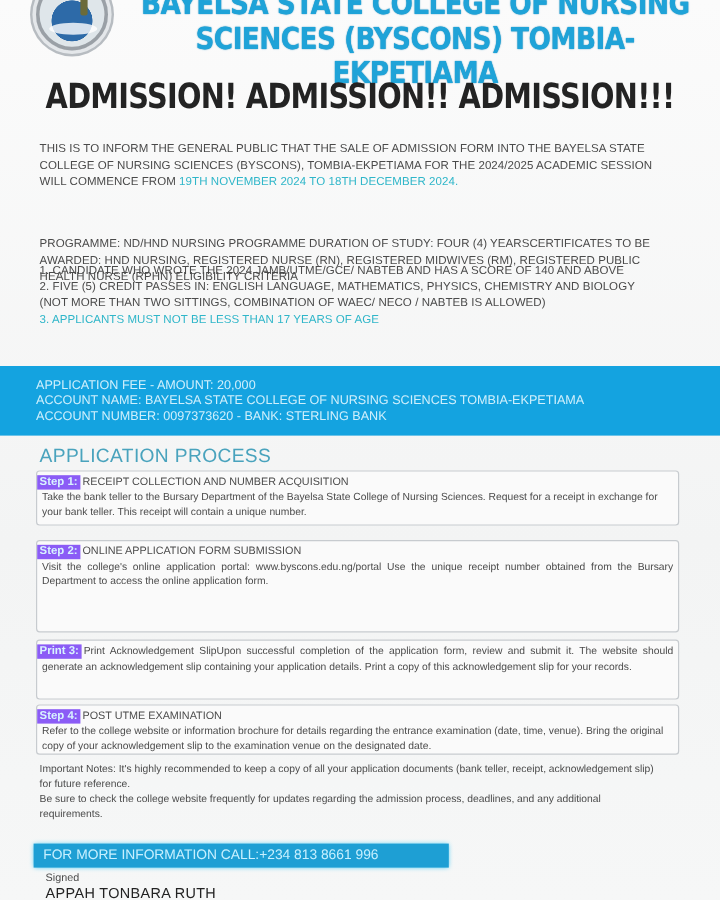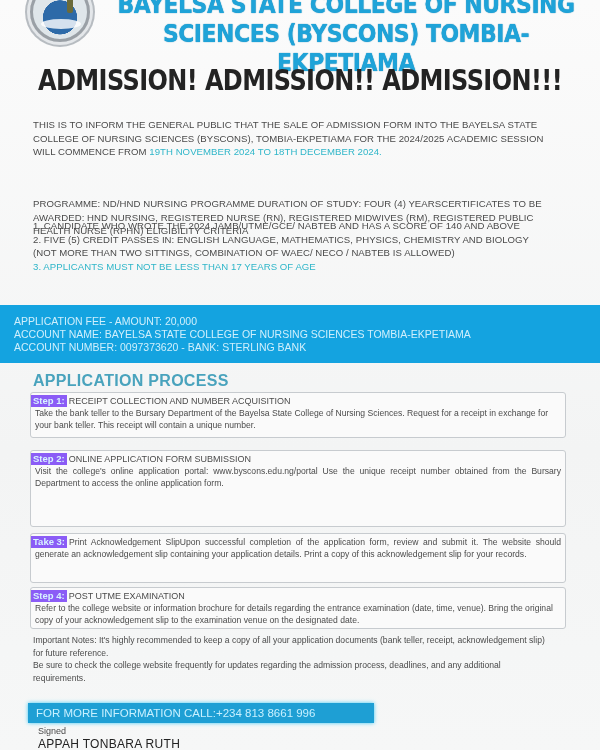--- a/index.html
+++ b/index.html
@@ -48,28 +48,28 @@
     }
     .intro { top: 108px; margin-top: 10px; }
     .programme { top: 165px; margin-top: 32px; }
     .criteria { top: 219px; }
     .accent { color: #2fb6c9; }
 
     
     .fee-banner {
       position: absolute; left: 0; top: 305px; width: 600px; height: 58px;
       background: #14a3e0;
-      padding: 10px 0 0 14px;
+      padding: 10px 0 0 30px;
       color: #cfeffc; font-size: 10.5px; line-height: 13px; text-transform: uppercase;
     }
     .fee-banner div { white-space: nowrap; }
 
     .section-title {
       position: absolute; left: 33px; top: 372px;
-      font-size: 16px; font-weight: bold; color: #49a3bd; letter-spacing: 0.3px;
+      font-size: 16px; font-weight: normal; color: #49a3bd; letter-spacing: 0.3px;
     }
 
     .step-box {
       position: absolute; left: 30px; width: 536px;
       border: 1px solid #c7cbcf; border-radius: 3px; background: #fafafa;
       padding: 2px 4px 3px 4px;
       font-size: 8.6px; line-height: 12.2px; color: #4b4b4b;
     }
     .step-box .row1 { white-space: nowrap; }
     .step-tag {
@@ -141,21 +141,21 @@
     <div class="row1"><span class="step-tag">Step 1:</span><span class="step-title">RECEIPT COLLECTION AND NUMBER ACQUISITION</span></div>
     <div>Take the bank teller to the Bursary Department of the Bayelsa State College of Nursing Sciences. Request for a receipt in exchange for your bank teller. This receipt will contain a unique number.</div>
   </div>
 
   <div class="step-box s2">
     <div class="row1"><span class="step-tag">Step 2:</span><span class="step-title">ONLINE APPLICATION FORM SUBMISSION</span></div>
     <div class="justify">Visit the college's online application portal: www.byscons.edu.ng/portal Use the unique receipt number obtained from the Bursary Department to access the online application form.</div>
   </div>
 
   <div class="step-box s3 justify">
-    <span class="step-tag">Take 3:</span><span>Print Acknowledgement SlipUpon successful completion of the application form, review and submit it. The website should generate an acknowledgement slip containing your application details. Print a copy of this acknowledgement slip for your records.</span>
+    <span class="step-tag">Print 3:</span><span>Print Acknowledgement SlipUpon successful completion of the application form, review and submit it. The website should generate an acknowledgement slip containing your application details. Print a copy of this acknowledgement slip for your records.</span>
   </div>
 
   <div class="step-box s4">
     <div class="row1"><span class="step-tag">Step 4:</span><span class="step-title">POST UTME EXAMINATION</span></div>
     <div>Refer to the college website or information brochure for details regarding the entrance examination (date, time, venue). Bring the original copy of your acknowledgement slip to the examination venue on the designated date.</div>
   </div>
 
   <div class="notes">
     <div>Important Notes: It's highly recommended to keep a copy of all your application documents (bank teller, receipt, acknowledgement slip) for future reference.</div>
     <div>Be sure to check the college website frequently for updates regarding the admission process, deadlines, and any additional requirements.</div>

